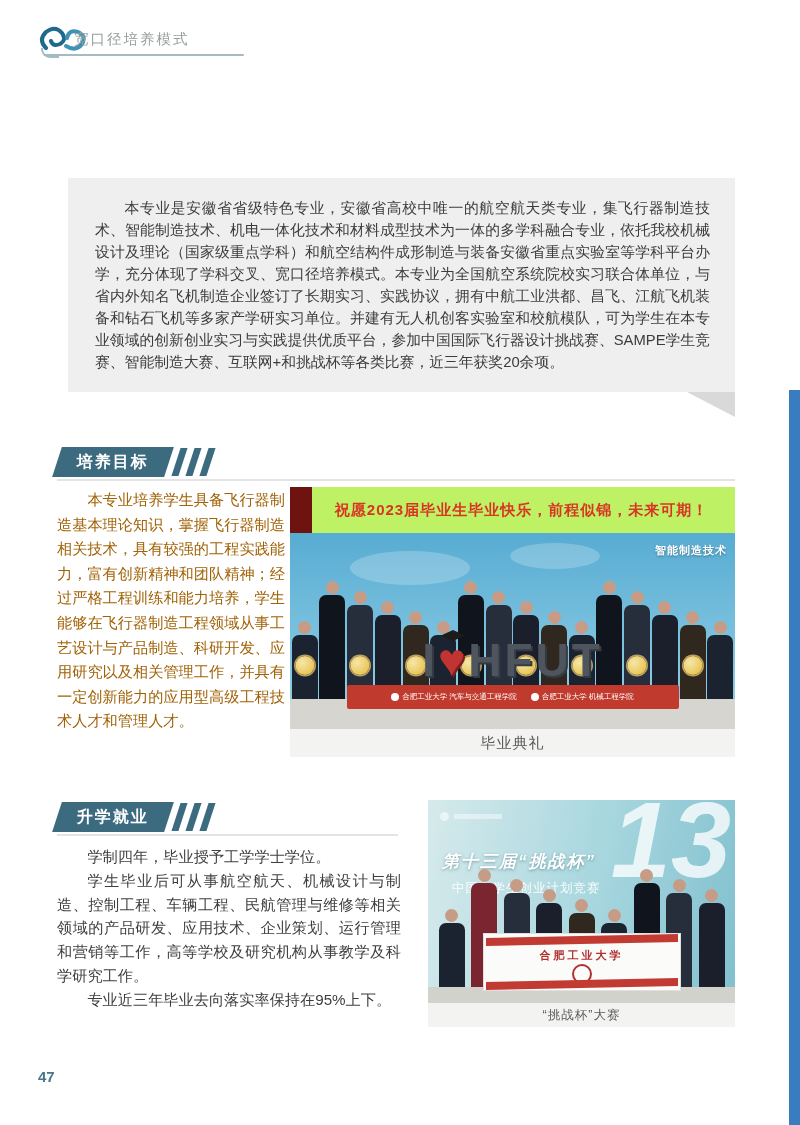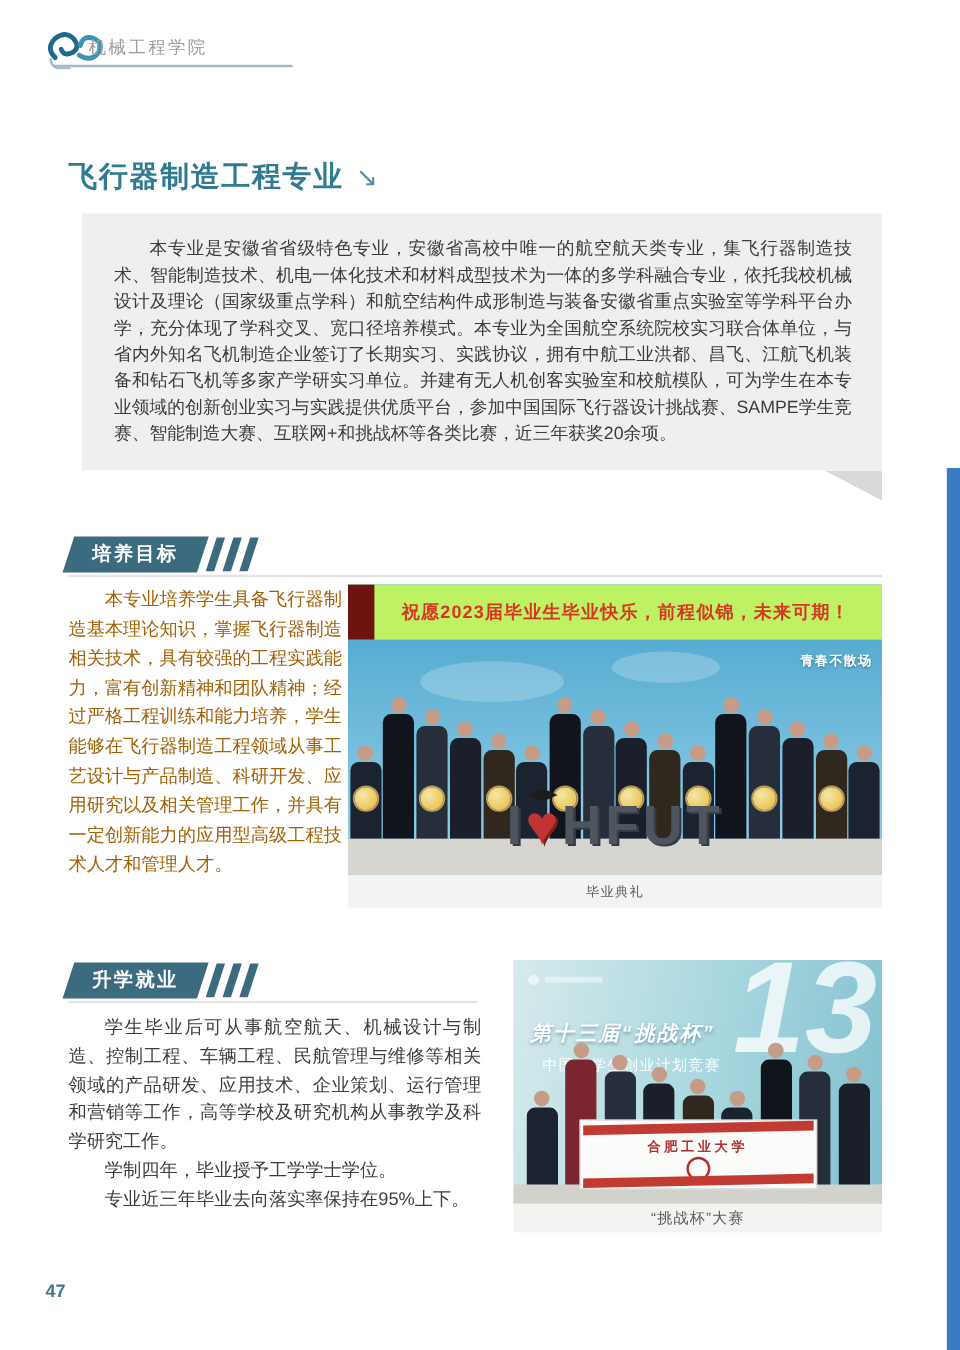--- a/index.html
+++ b/index.html
@@ -37,21 +37,21 @@
   
   .goal-text{position:absolute;left:57px;top:488px;width:228px;font-size:15.2px;
         line-height:24.6px;text-align:justify;text-indent:2em;color:#a16207;}
   .career-text{position:absolute;left:57px;top:845px;width:344px;font-size:15.2px;
         line-height:23.8px;text-align:justify;color:#3e3e3e;}
   .career-text p{margin:0;text-indent:2em;}
 
   
   .photo{position:absolute;overflow:hidden;}
   .caption-strip{position:absolute;background:#f3f3f2;display:flex;align-items:center;justify-content:center;}
-  .caption-strip span{font-size:11px;color:#5b5b5b;letter-spacing:1px;}
+  .caption-strip span{font-size:15px;color:#5b5b5b;letter-spacing:1px;}
 
   
   .photo1{left:290px;top:487px;width:445px;height:242px;background:#6fb6d6;}
   .p1-screen{position:absolute;left:0;top:0;width:100%;height:46px;background:#bef264;
         display:flex;align-items:center;justify-content:center;}
   .p1-screen span{color:#d93524;font-size:15px;font-weight:bold;letter-spacing:1px;padding-left:18px;}
   .p1-sidepanel{position:absolute;left:0;top:0;width:22px;height:46px;background:#6e1310;}
   .p1-backdrop{position:absolute;left:0;top:46px;width:100%;height:166px;
         background:linear-gradient(180deg,#57acd2 0%,#79c0de 60%,#8fcbe4 100%);}
   .p1-blob{position:absolute;border-radius:50%;background:rgba(255,255,255,.22);}
@@ -110,25 +110,22 @@
 </head>
 <body>
 
 <div class="page">
 
   <svg class="hdr-logo" viewBox="0 0 64 32">
     <path d="M10 24 q-8 -8 0 -16 q9 -7 16 1 q5 7 -2 11 q-7 3 -9 -3" fill="none" stroke="#1f6a8c" stroke-width="4" stroke-linecap="round"></path>
     <path d="M30 22 q10 6 16 -2 q5 -8 -4 -12 q-9 -3 -11 6" fill="none" stroke="#3e93b5" stroke-width="4" stroke-linecap="round"></path>
   </svg>
   <div class="hdr-line"></div>
-  <div class="hdr-title">机械工程学院</div>
-
-  <div class="main-title">
-    <span>飞行器制造工程专业</span><span class="arrow">↘</span>
-  </div>
+  <div class="hdr-title">宽口径培养模式</div>
+
 
   <div class="intro-box">
     <p>本专业是安徽省省级特色专业，安徽省高校中唯一的航空航天类专业，集飞行器制造技术、智能制造技术、机电一体化技术和材料成型技术为一体的多学科融合专业，依托我校机械设计及理论（国家级重点学科）和航空结构件成形制造与装备安徽省重点实验室等学科平台办学，充分体现了学科交叉、宽口径培养模式。本专业为全国航空系统院校实习联合体单位，与省内外知名飞机制造企业签订了长期实习、实践协议，拥有中航工业洪都、昌飞、江航飞机装备和钻石飞机等多家产学研实习单位。并建有无人机创客实验室和校航模队，可为学生在本专业领域的创新创业实习与实践提供优质平台，参加中国国际飞行器设计挑战赛、SAMPE学生竞赛、智能制造大赛、互联网+和挑战杯等各类比赛，近三年获奖20余项。</p>
     <div class="intro-fold"></div>
   </div>
 
   <div class="badge" style="left:51px;top:447px;">
     <div class="badge-box">
       <span>培养目标</span>
     </div>
@@ -138,21 +135,21 @@
   </div>
   <div class="sec-line" style="left:57px;top:479px;width:678px;"></div>
 
   <div class="goal-text">本专业培养学生具备飞行器制造基本理论知识，掌握飞行器制造相关技术，具有较强的工程实践能力，富有创新精神和团队精神；经过严格工程训练和能力培养，学生能够在飞行器制造工程领域从事工艺设计与产品制造、科研开发、应用研究以及相关管理工作，并具有一定创新能力的应用型高级工程技术人才和管理人才。</div>
 
   <div class="photo photo1">
     <div class="p1-backdrop">
       <div class="p1-blob" style="left:60px;top:18px;width:120px;height:34px;"></div>
       <div class="p1-blob" style="left:220px;top:10px;width:90px;height:26px;"></div>
     </div>
-    <div class="p1-slogan">青春不散场</div>
+    <div class="p1-slogan">智能制造技术</div>
     <div class="p1-people">
         <div class="person" style="height: 78px;">
           <div class="head"></div>
           <div class="torso" style="background: rgb(28, 35, 48);"></div>
           <div class="bouquet"></div>
         </div>
         <div class="person" style="height: 118px;">
           <div class="head"></div>
           <div class="torso" style="background: rgb(16, 21, 29);"></div>
         </div>
@@ -218,20 +215,24 @@
         <div class="person" style="height: 78px;">
           <div class="head"></div>
           <div class="torso" style="background: rgb(28, 35, 48);"></div>
         </div>
       </div>
     <div class="p1-floor"></div>
     <div class="p1-sign">
       <div class="p1-letters">
         <span>I</span><span class="p1-heart"><span>♥</span><span class="p1-cap"></span></span><span>HFUT</span>
       </div>
+      <div class="p1-base">
+        <span>合肥工业大学 汽车与交通工程学院</span>
+        <span>合肥工业大学 机械工程学院</span>
+      </div>
     </div>
     <div class="p1-screen">
       <span>祝愿2023届毕业生毕业快乐，前程似锦，未来可期！</span>
     </div>
     <div class="p1-sidepanel"></div>
   </div>
   <div class="caption-strip" style="left:290px;top:729px;width:445px;height:28px;">
     <span>毕业典礼</span>
   </div>
 
@@ -239,22 +240,22 @@
     <div class="badge-box">
       <span>升学就业</span>
     </div>
     <div class="slash"></div>
     <div class="slash"></div>
     <div class="slash"></div>
   </div>
   <div class="sec-line" style="left:57px;top:834px;width:341px;"></div>
 
   <div class="career-text">
+    <p>学制四年，毕业授予工学学士学位。</p>
     <p>学生毕业后可从事航空航天、机械设计与制造、控制工程、车辆工程、民航管理与维修等相关领域的产品研发、应用技术、企业策划、运行管理和营销等工作，高等学校及研究机构从事教学及科学研究工作。</p>
-    <p>学制四年，毕业授予工学学士学位。</p>
     <p>专业近三年毕业去向落实率保持在95%上下。</p>
   </div>
 
   <div class="photo photo2">
     <div class="p2-backdrop"></div>
     <div class="p2-big13">13</div>
     <div class="p2-logo-dot"></div>
     <div class="p2-logo-bar"></div>
     <div class="p2-line1">第十三届“挑战杯”</div>
     <div class="p2-line2">中国大学生创业计划竞赛</div>

